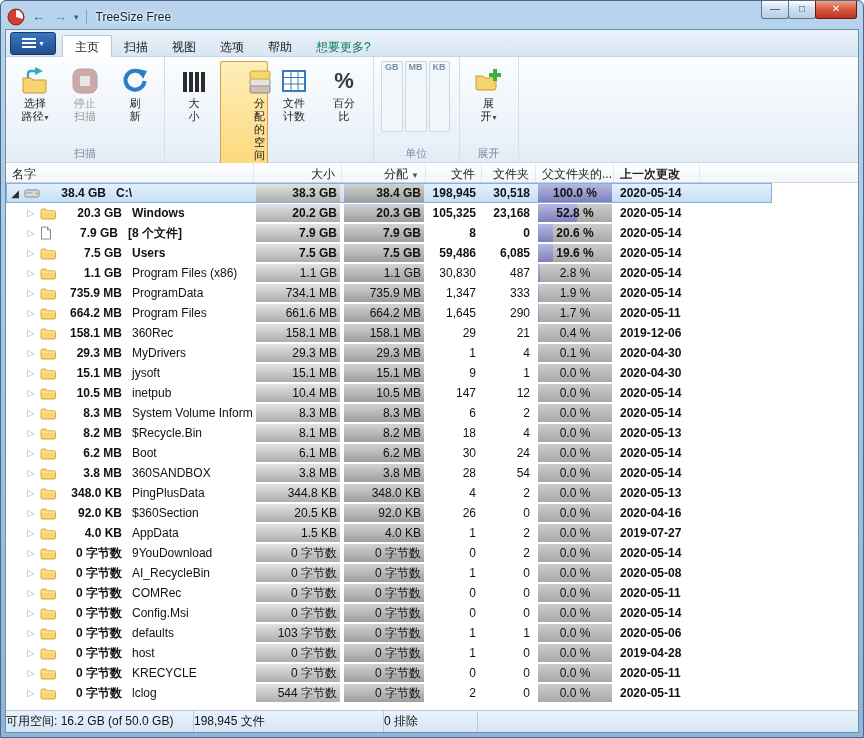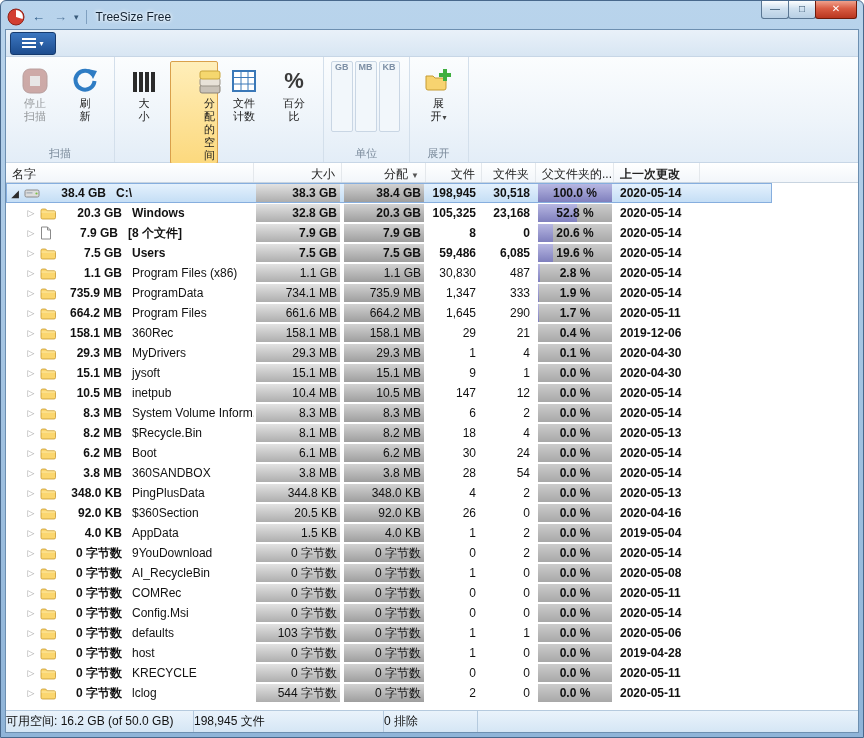--- a/index.html
+++ b/index.html
@@ -80,21 +80,21 @@
   .barcell .bar { position:absolute; left:2px; right:2px; top:1px; bottom:1px; }
   .c-size { width:88px; } .c-size .bar { background:linear-gradient(#e2e2e2,#aeaeae); }
   .c-alloc { width:84px; } .c-alloc .bar { background:linear-gradient(#d2d2d2,#9e9e9e); }
   .bt { position:relative; z-index:1; width:100%; text-align:right; padding-right:5px; }
   .row.bold4 .bt, .row.bold4 .c-files, .row.bold4 .c-folders { font-weight:bold; }
   .c-files { width:56px; justify-content:flex-end; padding-right:6px; }
   .c-folders { width:54px; justify-content:flex-end; padding-right:6px; }
   .c-pct { width:78px; position:relative; }
   .c-pct .bar { position:absolute; left:2px; right:2px; top:1px; bottom:1px; background:linear-gradient(#cccccc,#a8a8a8); }
   .c-pct .fill { position:absolute; left:2px; top:1px; bottom:1px; background:linear-gradient(#b7b7e2,#7f7fbd); }
-  .c-pct .bt { text-align:center; font-weight:bold; padding-right:0; }
+  .c-pct .bt { text-align:center; font-weight:normal; padding-right:0; }
   .c-date { width:86px; padding-left:6px; font-weight:bold; }
   .c-extra { width:20px; }
 
   
   .statusbar { height:22px; background:linear-gradient(#eaf3fb,#d5e6f5); border-top:1px solid #b5cade; display:flex; align-items:center; }
   .ssec { padding:0 0; border-right:1px solid #b5cade; height:100%; display:flex; align-items:center; white-space:nowrap; }
   .ssec.s1 { width:188px; } .ssec.s2 { width:190px; } .ssec.s3 { width:94px; }
 </style>
 </head>
 <body>
@@ -120,26 +120,37 @@
     </span>
   </div>
 
   <div class="app-body">
 
     <div class="tabrow">
       <span class="appbtn">
         <span class="bars"></span>
         <span class="caret">▾</span>
       </span>
+      <span id="tabs"><span class="tab active">主页</span><span class="tab">扫描</span><span class="tab">视图</span><span class="tab">选项</span><span class="tab">帮助</span><span class="tab hl">想要更多?</span></span>
     </div>
 
     <div class="ribbon">
 
       <div class="rgroup">
         <div class="gbuttons">
+          <div class="rbtn">
+            <div class="ricon">
+              <svg width="30" height="28" viewBox="0 0 30 28">
+                  <path d="M3 11 h8 l2 2 h13 v11 q0 2 -2 2 H5 q-2 0 -2 -2 z" fill="#f7d370" stroke="#c69b33"></path>
+                  <path d="M8 11 V7 q0 -3 3 -3 h5" fill="none" stroke="#3aa7b5" stroke-width="2.4"></path>
+                  <path d="M15 0 l8 4 -8 4 z" fill="#3aa7b5"></path>
+                </svg>
+            </div>
+            <div class="rlabel"><span>选择</span><br><span>路径</span><span class="caret">▾</span></div>
+          </div>
           <div class="rbtn dis">
             <div class="ricon">
               <svg width="26" height="26" viewBox="0 0 26 26">
                   <rect x="1" y="1" width="24" height="24" rx="7" fill="#9c4a42" stroke="#6e302a"></rect>
                   <rect x="8" y="8" width="10" height="10" fill="#d8d0cc"></rect>
                 </svg>
             </div>
             <div class="rlabel"><span>停止</span><br><span>扫描</span></div>
           </div>
           <div class="rbtn">
@@ -277,21 +288,21 @@
               <svg width="16" height="13" viewBox="0 0 16 13">
                 <path d="M1 3.5 Q1 2 2.5 2 h3.2 l1.5 1.8 H14 q1.5 0 1.5 1.5 V10.5 Q15.5 12 14 12 H2.5 Q1 12 1 10.5 Z" fill="#fbd66f" stroke="#c8992f" stroke-width="0.8"></path>
                 <path d="M1.4 5 h13.7" stroke="#fde9a8" stroke-width="1"></path>
               </svg>
             </span>
             <span class="szlab">20.3 GB</span>
             <span class="nm b">Windows</span>
           </div>
           <div class="c barcell c-size">
             <div class="bar"></div>
-            <span class="bt">32.8 GB</span>
+            <span class="bt">20.2 GB</span>
           </div>
           <div class="c barcell c-alloc">
             <div class="bar"></div>
             <span class="bt">20.3 GB</span>
           </div>
           <div class="c c-files">105,325</div>
           <div class="c c-folders">23,168</div>
           <div class="c c-pct">
             <div class="bar"></div>
             <div class="fill" style="width: calc(52.8% - 2.112px);"></div>
@@ -770,21 +781,21 @@
             <div class="bar"></div>
             <span class="bt">4.0 KB</span>
           </div>
           <div class="c c-files">1</div>
           <div class="c c-folders">2</div>
           <div class="c c-pct">
             <div class="bar"></div>
             <div class="fill" style="width: calc(0% + 0px);"></div>
             <span class="bt">0.0 %</span>
           </div>
-          <div class="c c-date">2019-05-04</div>
+          <div class="c c-date">2019-07-27</div>
           <div class="c c-extra"></div>
         </div>
         <div class="row">
           <div class="c c-name" style="padding-left: 20px;">
             <span class="tri">▷</span>
             <span class="fic">
               <svg width="16" height="13" viewBox="0 0 16 13">
                 <path d="M1 3.5 Q1 2 2.5 2 h3.2 l1.5 1.8 H14 q1.5 0 1.5 1.5 V10.5 Q15.5 12 14 12 H2.5 Q1 12 1 10.5 Z" fill="#fbd66f" stroke="#c8992f" stroke-width="0.8"></path>
                 <path d="M1.4 5 h13.7" stroke="#fde9a8" stroke-width="1"></path>
               </svg>

